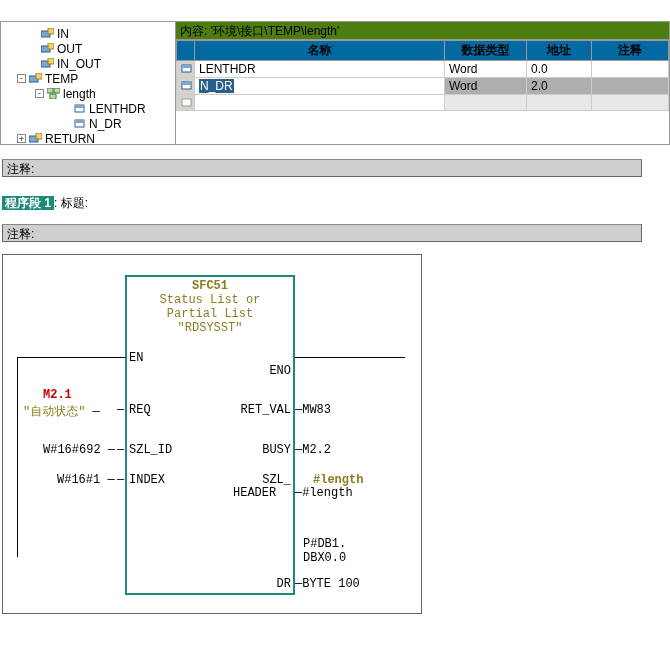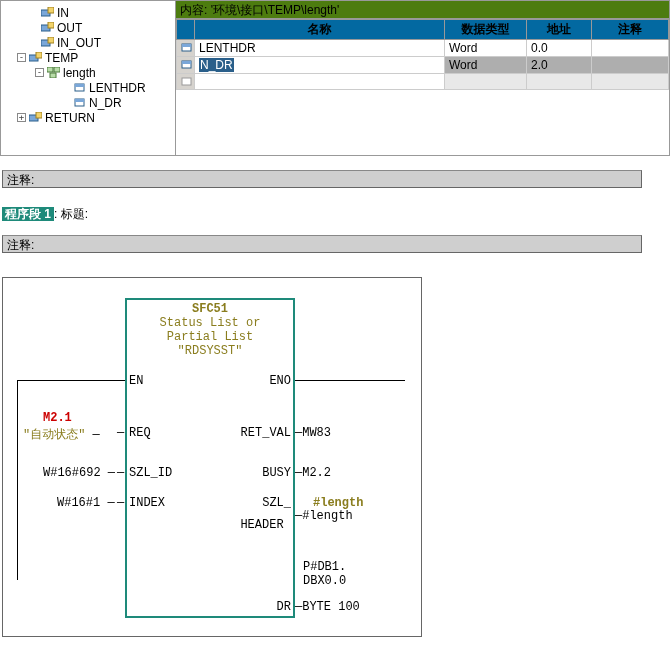--- a/index.html
+++ b/index.html
@@ -6,22 +6,23 @@
   body {
     margin: 0;
     font-family: "SimSun", "宋体", sans-serif;
     font-size: 12px;
     background: #fff;
     width: 670px;
   }
   .top-region {
     display: flex;
     border: 1px solid #999;
-    height: 156px;
+    height: 124px;
     background: #fff;
+    margin-top: 21px;
   }
   .tree-panel {
     width: 175px;
     border-right: 1px solid #999;
     overflow: hidden;
     padding-top: 4px;
   }
   .tree-item {
     display: flex;
     align-items: center;
@@ -116,21 +117,21 @@
   .seg-label {
     background: #1e8a7a;
     color: #fff;
     padding: 0 3px;
     font-weight: bold;
   }
   .fbd-area {
     border: 1px solid #666;
     width: 420px;
     height: 360px;
-    margin: 16px 2px;
+    margin: 4px 2px;
     position: relative;
     font-family: "Courier New", monospace;
     font-size: 12px;
   }
   .sfc-box {
     position: absolute;
     left: 122px;
     top: 20px;
     width: 170px;
     height: 320px;
@@ -320,25 +321,25 @@
       <div>Partial List</div>
       <div>"RDSYSST"</div>
     </div>
   </div>
 
   <div class="pin-left pin-in" style="top:96px">EN</div>
   <div class="pin-left pin-in" style="top:148px">REQ</div>
   <div class="pin-left pin-in" style="top:188px">SZL_ID</div>
   <div class="pin-left pin-in" style="top:218px">INDEX</div>
 
-  <div class="pin-right" style="top:96px;left:230px;width:58px;text-align:right">ENO</div>
+  <div class="pin-right" style="top:109px;left:230px;width:58px;text-align:right">ENO</div>
   <div class="pin-right" style="top:148px;left:230px;width:58px;text-align:right">RET_VAL</div>
   <div class="pin-right" style="top:188px;left:230px;width:58px;text-align:right">BUSY</div>
   <div class="pin-right" style="top:218px;left:230px;width:58px;text-align:right">SZL_</div>
-  <div class="pin-right" style="top:240px;left:230px;width:58px;text-align:center">HEADER</div>
+  <div class="pin-right" style="top:231px;left:230px;width:58px;text-align:left">HEADER</div>
   <div class="pin-right" style="top:322px;left:230px;width:58px;text-align:right">DR</div>
 
   <div class="wire-text red" style="top:133px;left:40px">M2.1</div>
   <div class="wire-text" style="top:148px;left:20px">
     <span class="olive">"自动状态"</span><span class="dash"> —</span>
   </div>
   <div class="wire-text" style="top:188px;left:40px">
     <span>W#16#692</span><span class="dash"> —</span>
   </div>
   <div class="wire-text" style="top:218px;left:54px">

